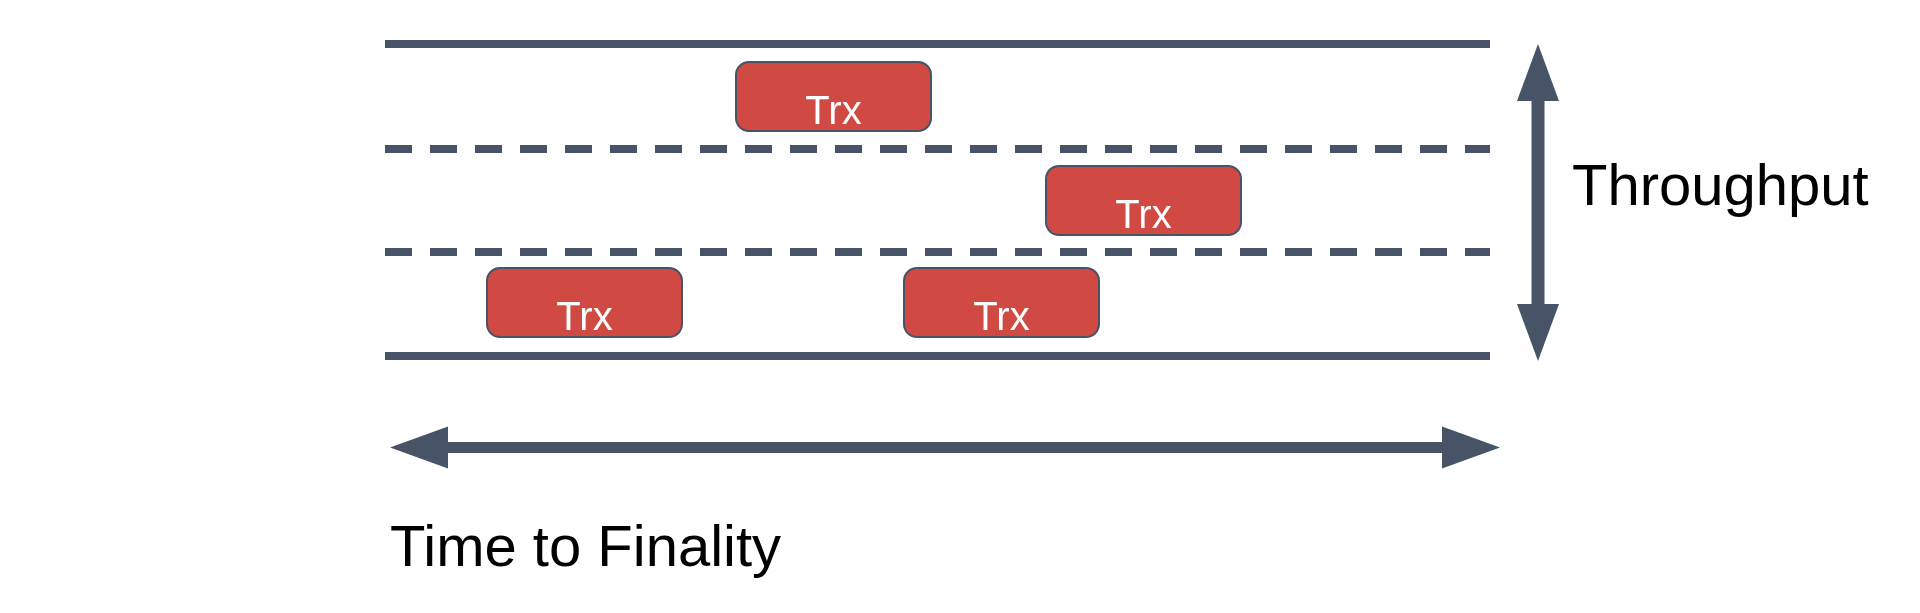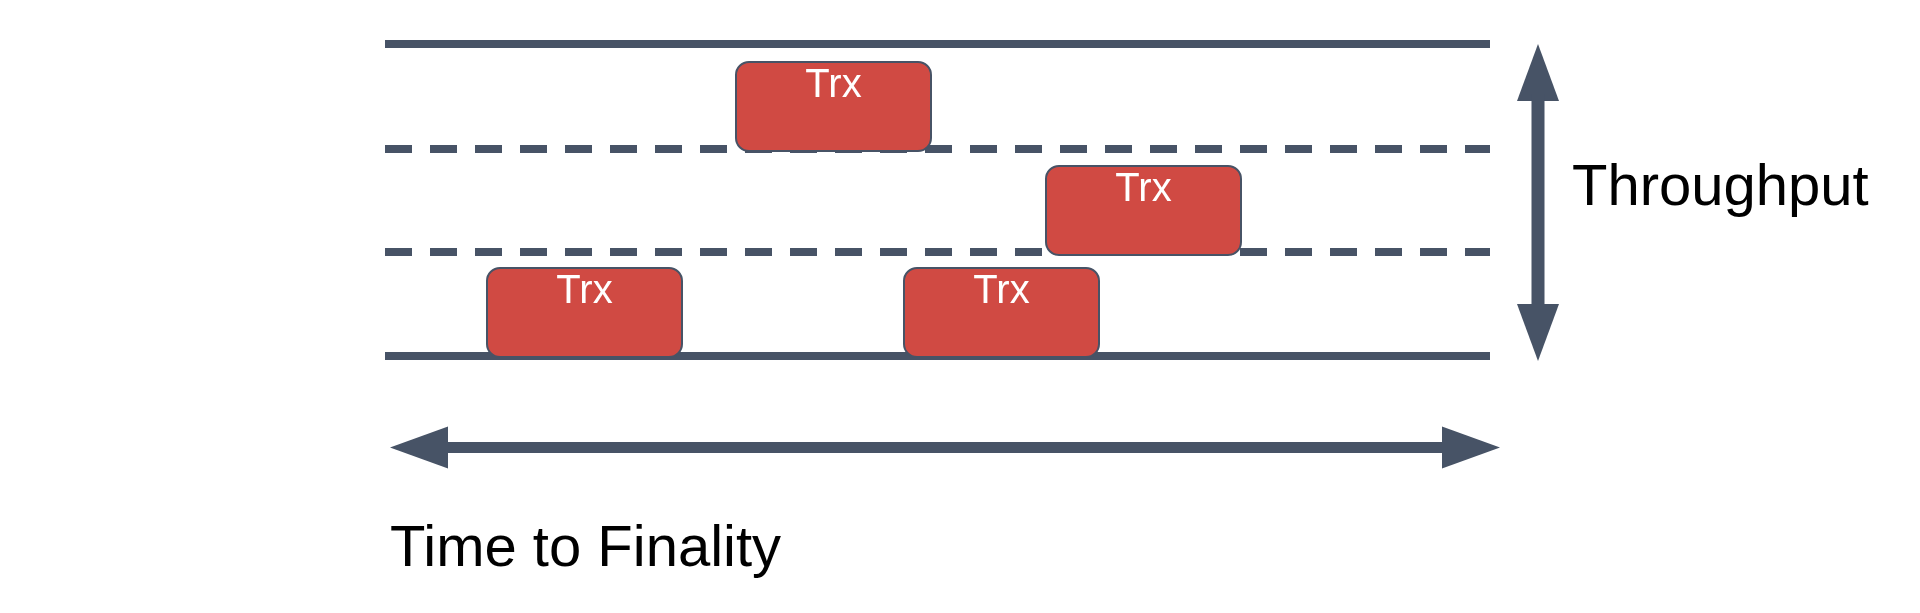--- a/index.html
+++ b/index.html
@@ -35,27 +35,27 @@
   }
   .line-top    { top: 40px; }
   .line-dash1  { top: 145px; }
   .line-dash2  { top: 248px; }
   .line-bottom { top: 352px; }
 
   
   .trx {
     position: absolute;
     width: 197px;
-    height: 91px;
+    height: 71px;
     box-sizing: border-box;
     background: var(--transaction-fill, #D04A43);
     border: 2.5px solid var(--transaction-border, #475366);
     border-radius: 14px;
     display: flex;
-    align-items: flex-start;
+    align-items: flex-end;
     justify-content: center;
   }
   .trx span {
     color: var(--transaction-text, #ffffff);
     font-size: 40px;
     line-height: 1;
   }
   .trx-1 { left: 735px;  top: 61px;  }
   .trx-2 { left: 1045px; top: 165px; }
   .trx-3 { left: 486px;  top: 267px; }

